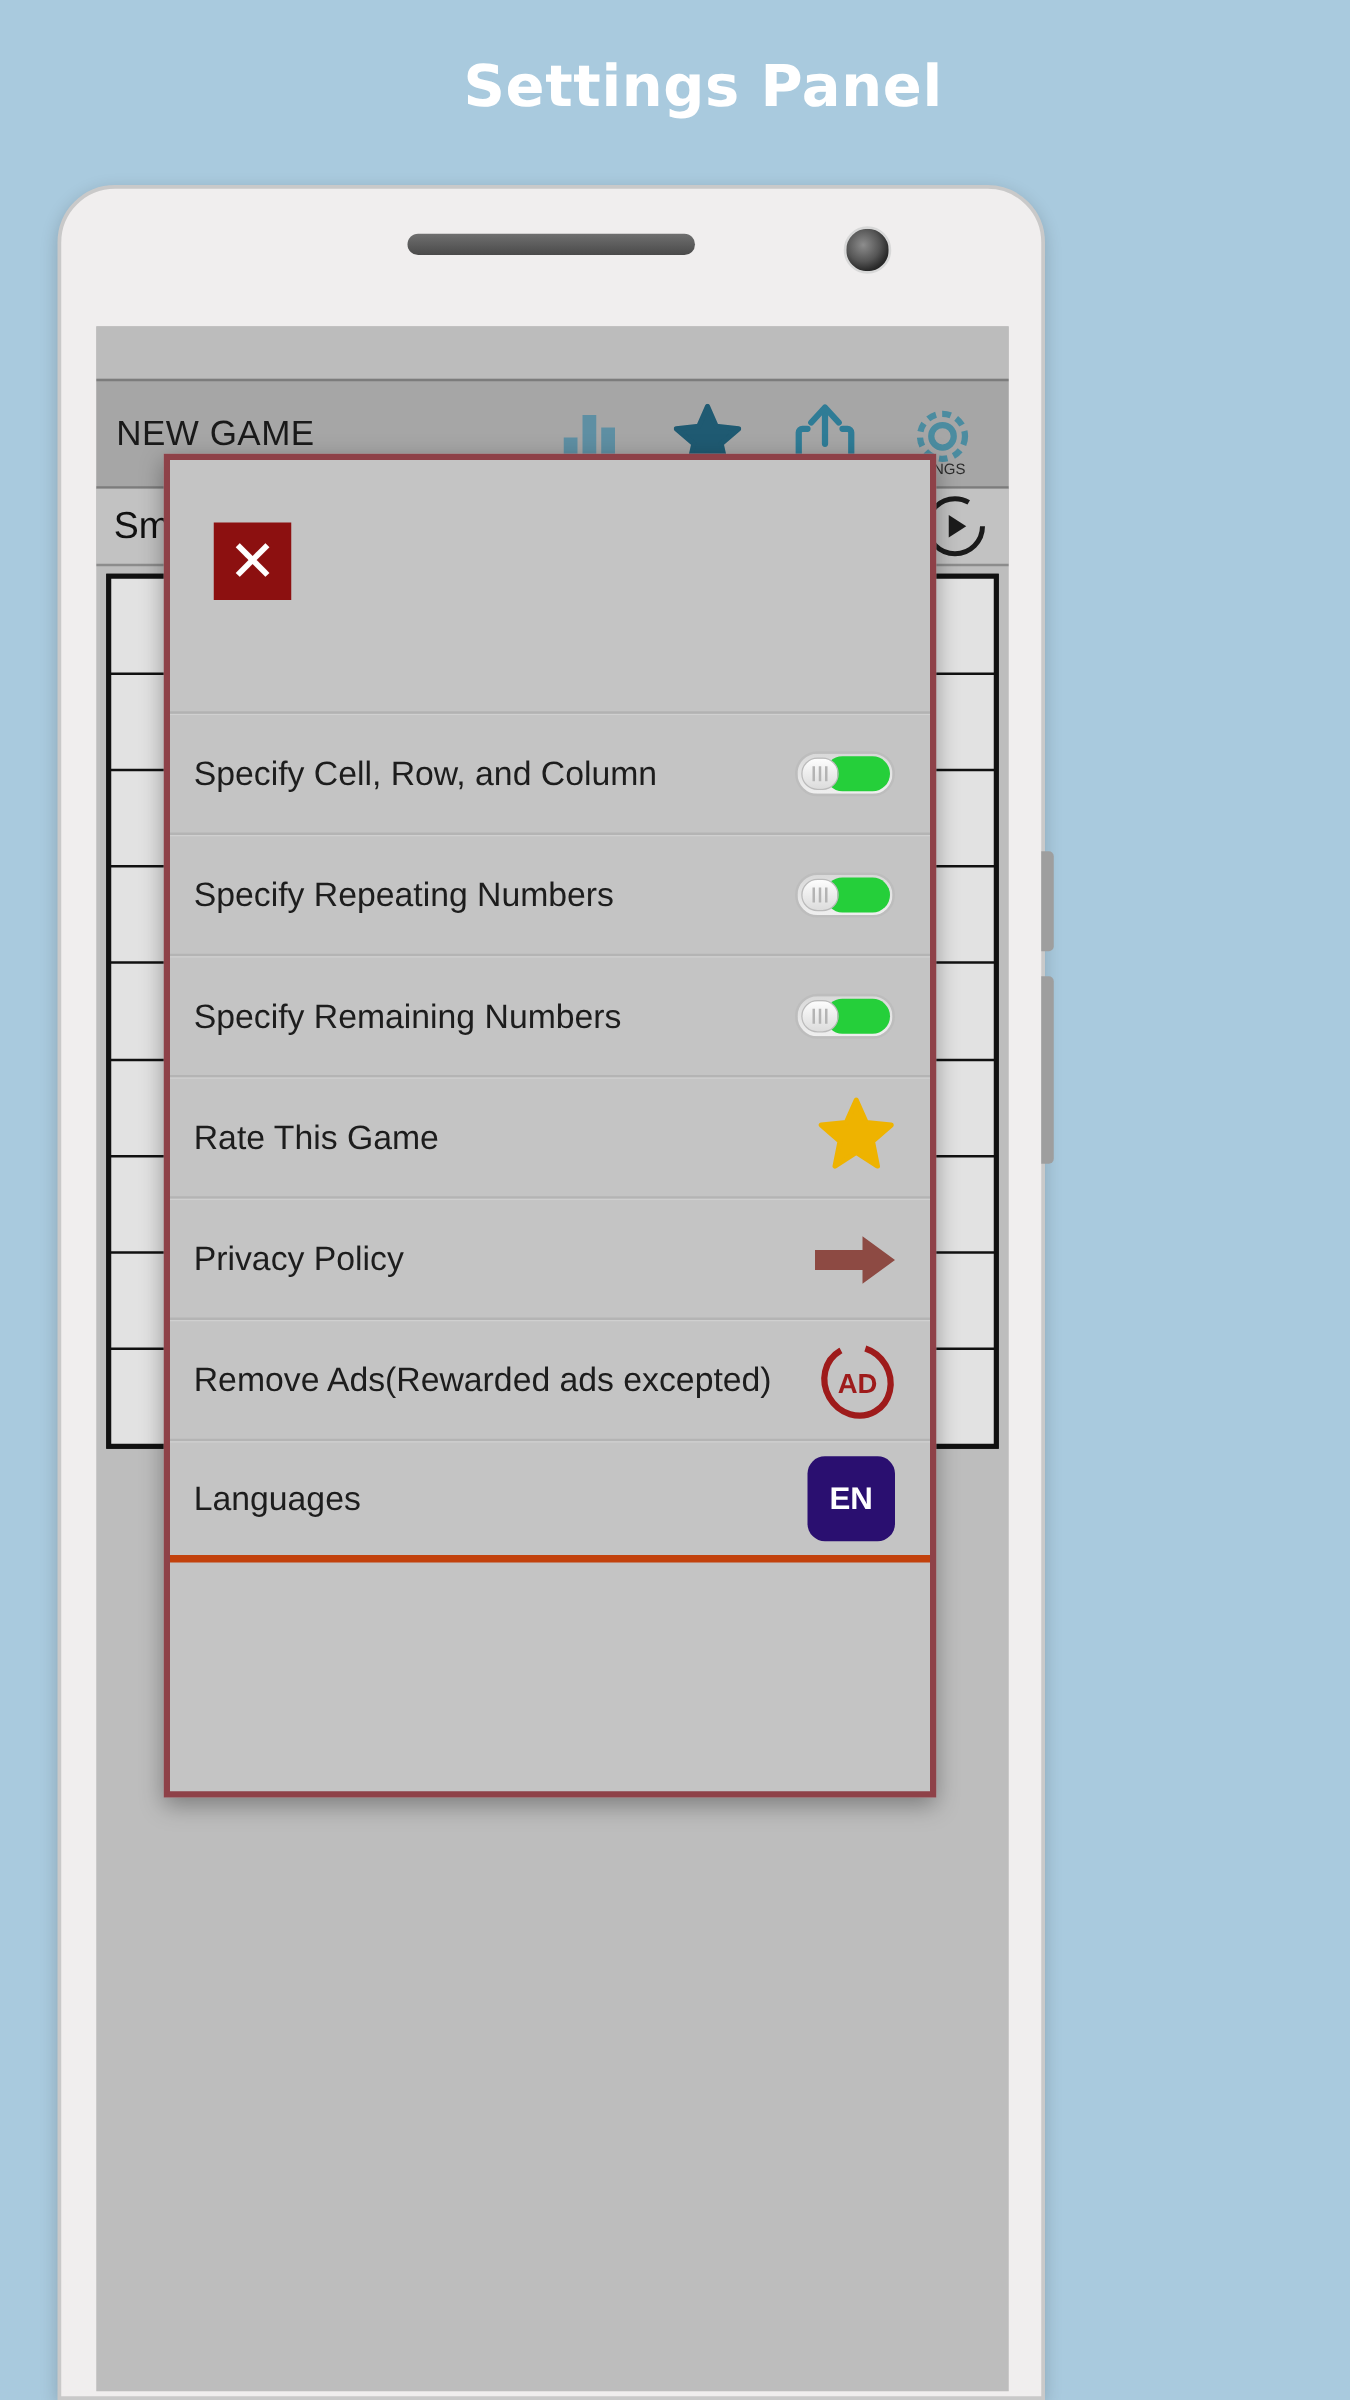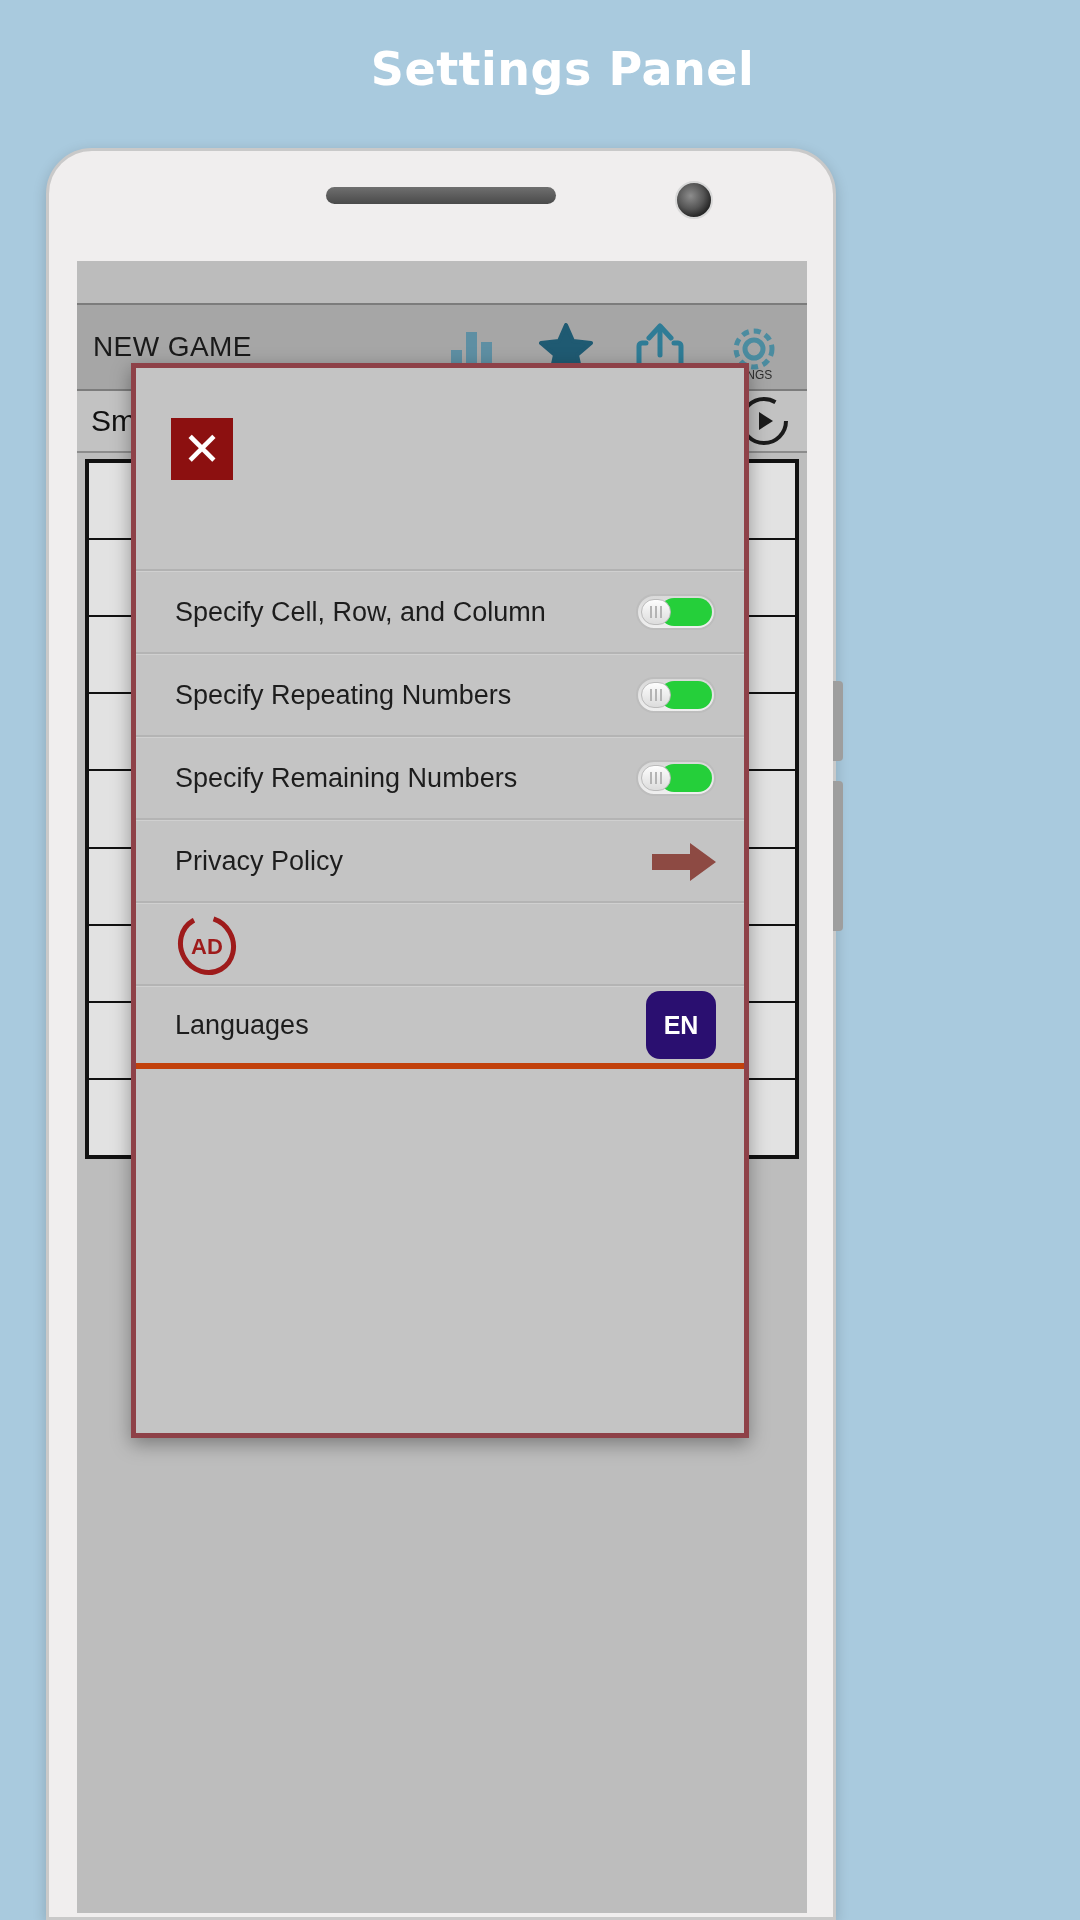--- a/index.html
+++ b/index.html
@@ -141,23 +141,23 @@
     background:#8c1010;
     display:flex;align-items:center;justify-content:center;
   }
   .close-x{
     color:#fff; font-size:46px; font-weight:bold; line-height:1;
     font-family:"DejaVu Sans", sans-serif;
   }
 
   .rows{ flex:none; }
   .row{
-    height:83px;
+    height:97px;
     display:flex; align-items:center; justify-content:space-between;
-    padding:0 28px 0 39px;
+    padding:0 28px 0 19px;
     border-bottom:2px solid #b4b4b4;
     border-top:1px solid #d0d0d0;
   }
   .row-label{ font-size:27px; color:#1d1d1d; }
 
   
   .toggle{
     width:80px;height:36px;border-radius:18px;
     background:linear-gradient(#d9d9d9,#efefef);
     border:2px solid #bdbdbd;
@@ -396,31 +396,40 @@
       <span class="toggle">
         <span class="toggle-track"></span>
         <span class="toggle-knob">
             <i></i>
             <i></i>
             <i></i>
           </span>
       </span>
     </div>
 
+    <div class="row">
+      <span class="row-label">Rate This Game</span>
+      <span class="star-icon">
+        <svg width="62" height="58" viewBox="0 0 62 58">
+          <path d="M31 3 L39 21 L59 23 L44 36 L48 56 L31 45 L14 56 L18 36 L3 23 L23 21 Z" fill="#eeb300" stroke="#eeb300" stroke-width="4" stroke-linejoin="round"></path>
+        </svg>
+      </span>
+    </div>
 
     <div class="row">
       <span class="row-label">Privacy Policy</span>
       <span class="arrow-icon">
         <svg width="66" height="42" viewBox="0 0 66 42">
           <path d="M0 13 H38 V2 L64 21 L38 40 V29 H0 Z" fill="#8d4a43"></path>
         </svg>
       </span>
     </div>
 
     <div class="row">
+      <span class="row-label">Remove Ads(Rewarded ads excepted)</span>
       <span class="ad-icon">
         <svg width="64" height="64" viewBox="0 0 64 64">
           <ellipse cx="32" cy="32" rx="26" ry="28" fill="none" stroke="#9e1b1b" stroke-width="5" stroke-dasharray="128 20" transform="rotate(-30 32 32)"></ellipse>
           <text x="32" y="41" text-anchor="middle" font-family="Liberation Sans, sans-serif" font-size="22" font-weight="bold" fill="#9e1b1b">AD</text>
         </svg>
       </span>
     </div>
 
     <div class="row" style="border-bottom:6px solid #c2410c;">
       <span class="row-label">Languages</span>

